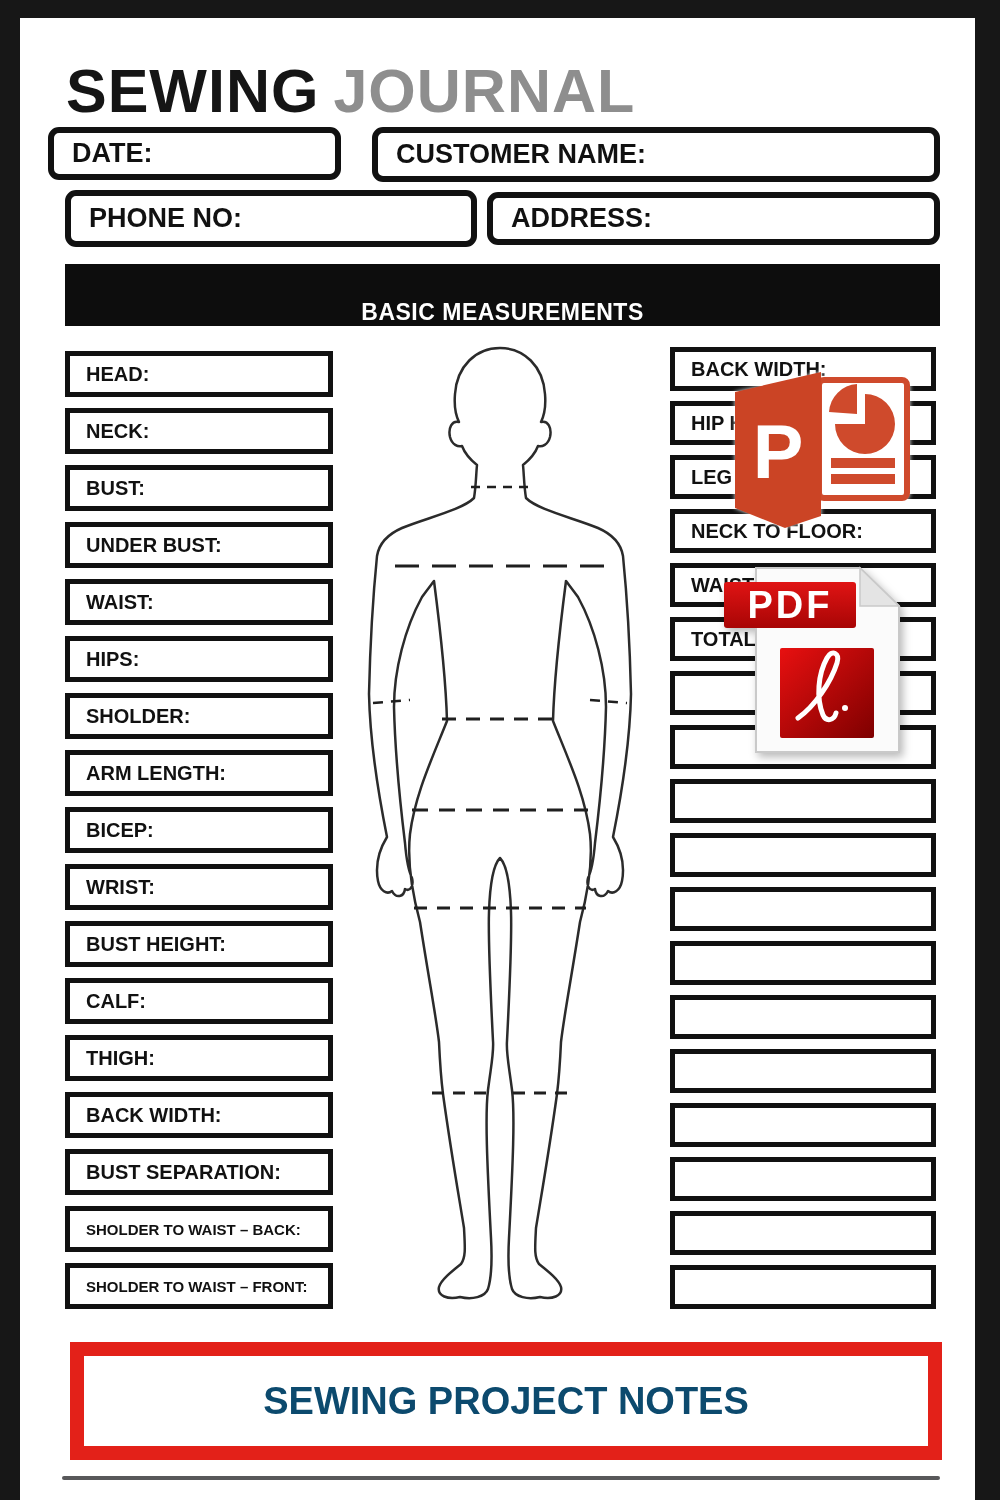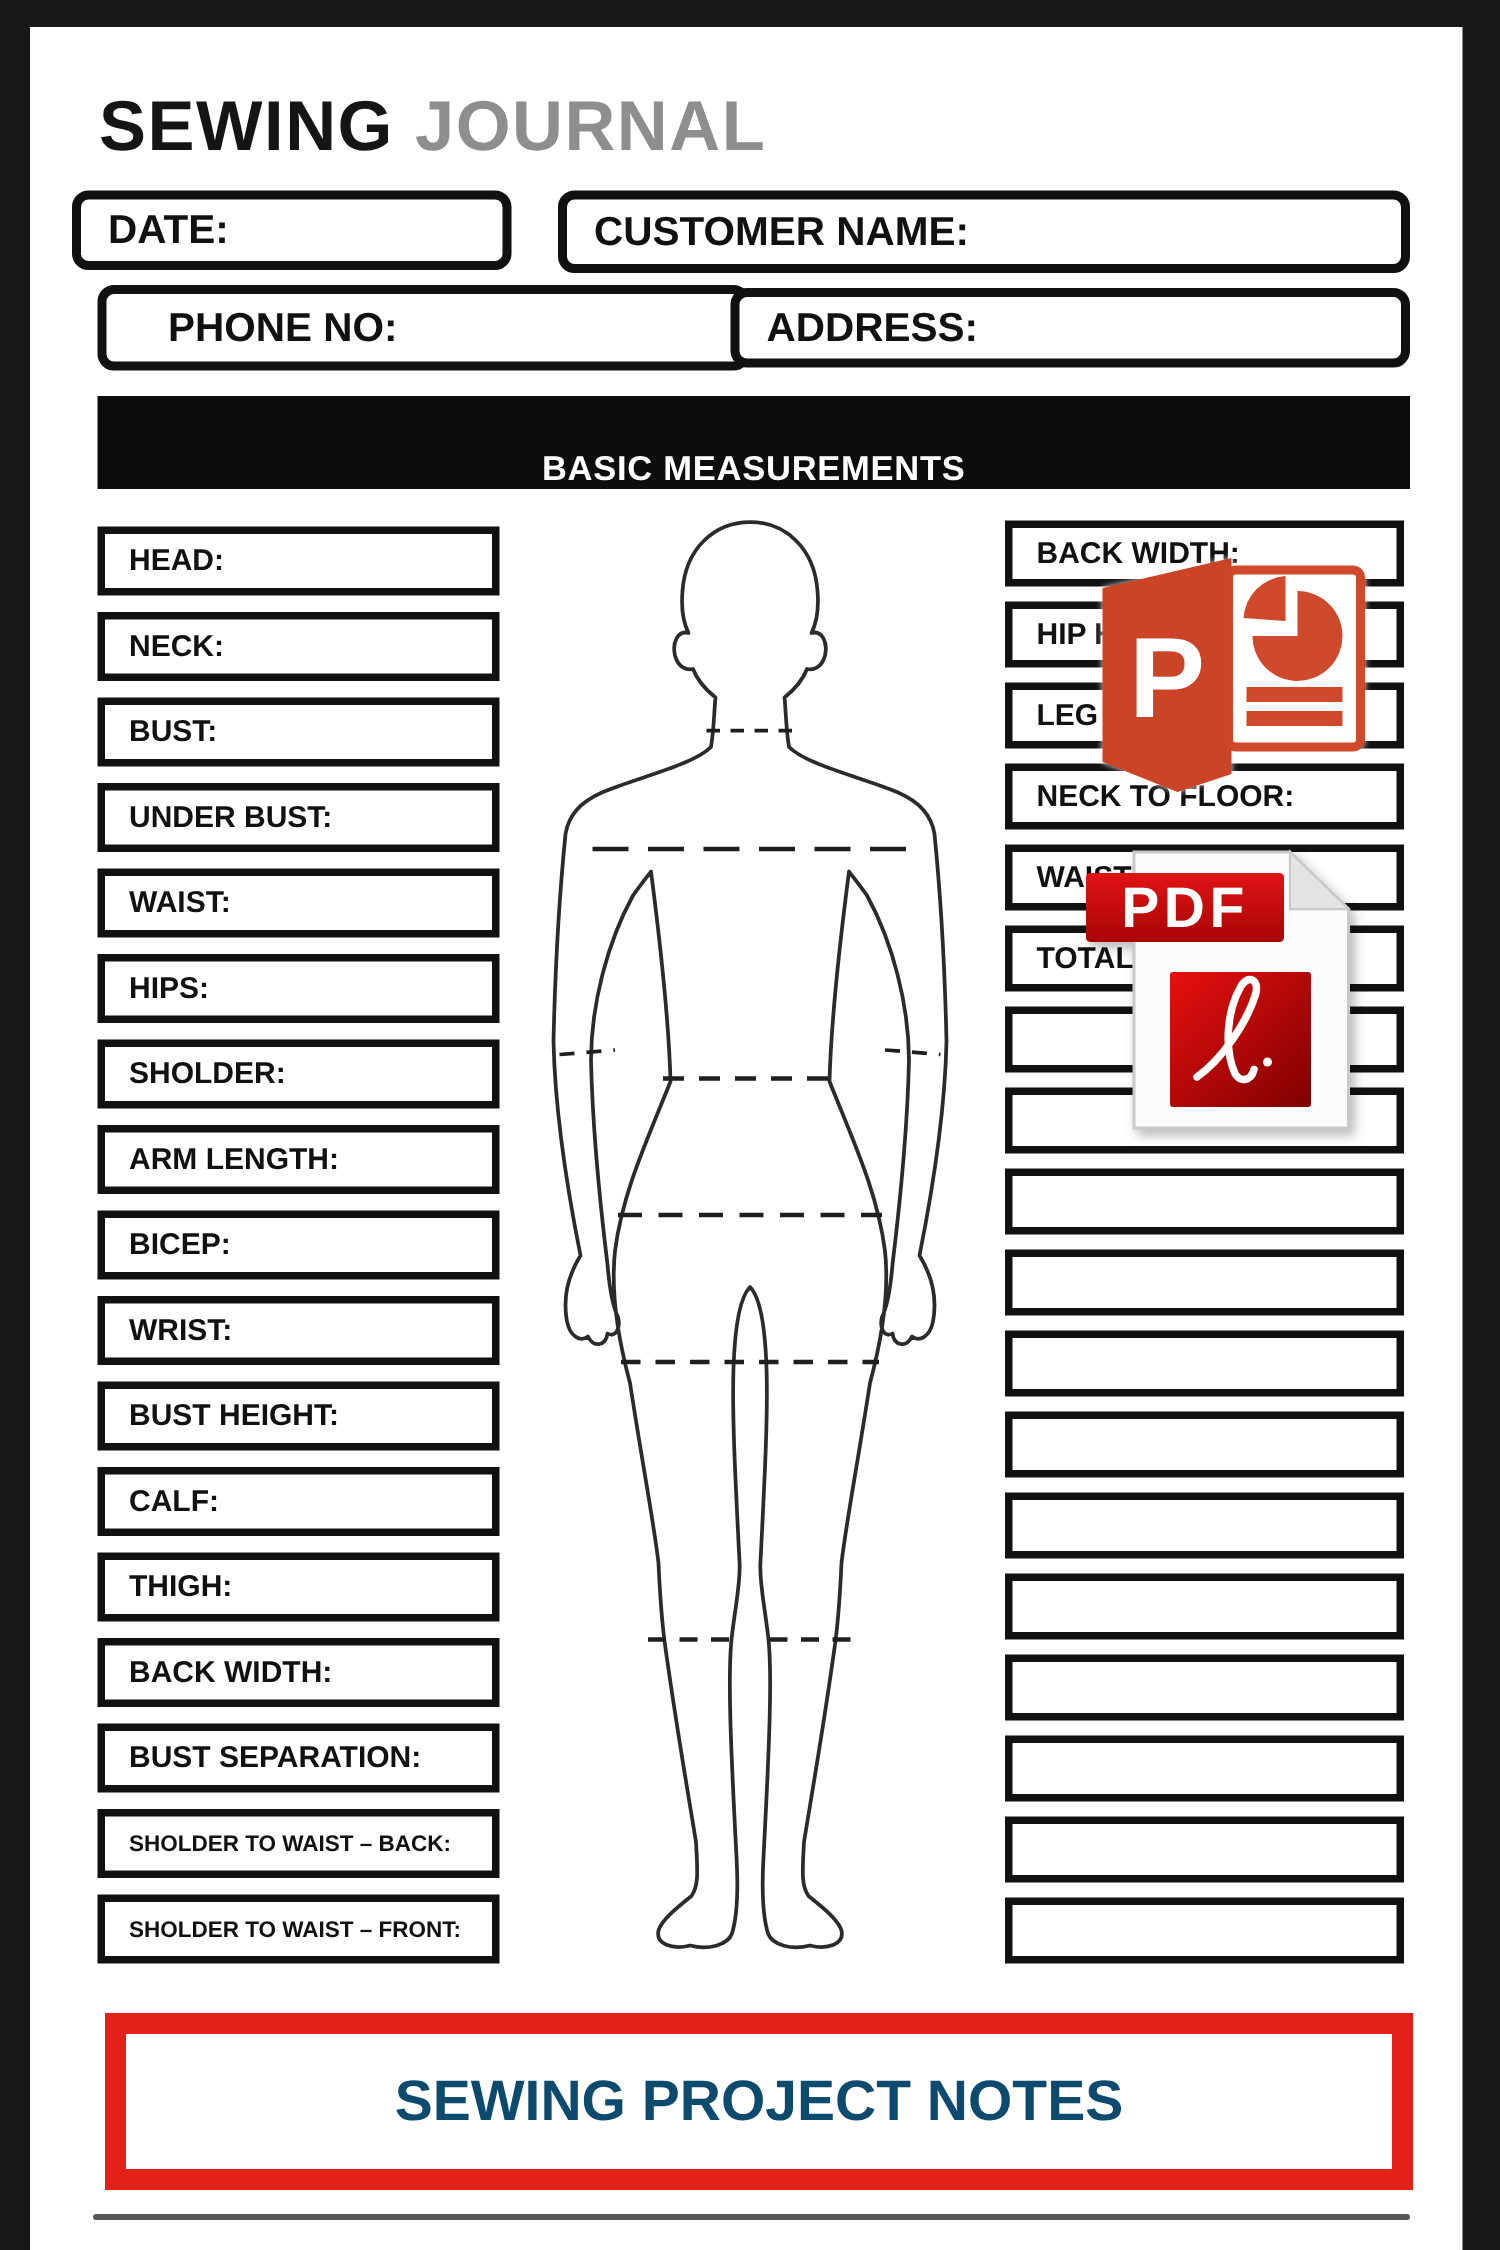--- a/index.html
+++ b/index.html
@@ -5,29 +5,29 @@
   html,body{margin:0;padding:0;}
   body{
     width:1000px;height:1500px;position:relative;background:#ffffff;
     font-family:"Liberation Sans",sans-serif;overflow:hidden;
   }
   .frame{position:absolute;background:#171717;}
   .frame.top{left:0;top:0;width:1000px;height:18px;}
   .frame.left{left:0;top:0;width:20px;height:1500px;}
   .frame.right{left:975px;top:0;width:25px;height:1500px;}
 
-  .page-title{position:absolute;left:66px;top:56px;font-size:47px;font-weight:bold;letter-spacing:1px;white-space:nowrap;}
+  .page-title{position:absolute;left:66px;top:56px;font-size:61px;font-weight:bold;letter-spacing:1px;white-space:nowrap;}
   .page-title .t1{color:#151515;}
   .page-title .t2{color:#8e8e8e;margin-left:14px;}
 
   .hbox{position:absolute;background:#fff;border:6px solid #111;border-radius:11px;display:flex;align-items:center;}
   .hbox .hlabel{font-size:27px;font-weight:bold;color:#111;padding-left:18px;white-space:nowrap;}
   .hbox.date{left:48px;top:127px;width:281px;height:41px;}
   .hbox.customer{left:372px;top:127px;width:556px;height:43px;}
-  .hbox.phone{left:65px;top:190px;width:400px;height:45px;padding-left:23px;}
+  .hbox.phone{left:65px;top:190px;width:400px;height:45px;}
   .hbox.address{left:487px;top:192px;width:441px;height:41px;}
 
   .section-bar{position:absolute;left:65px;top:264px;width:875px;height:62px;background:#0d0d0d;
     display:flex;align-items:flex-end;justify-content:center;}
   .section-bar .stitle{color:#fff;font-size:23px;font-weight:bold;letter-spacing:.5px;}
 
   .mcol{position:absolute;display:flex;flex-direction:column;}
   .mcol.leftcol{left:65px;top:351px;width:268px;}
   .mcol.rightcol{left:670px;top:347px;width:266px;}
   .mbox{background:#fff;border:5px solid #111;display:flex;align-items:center;}

